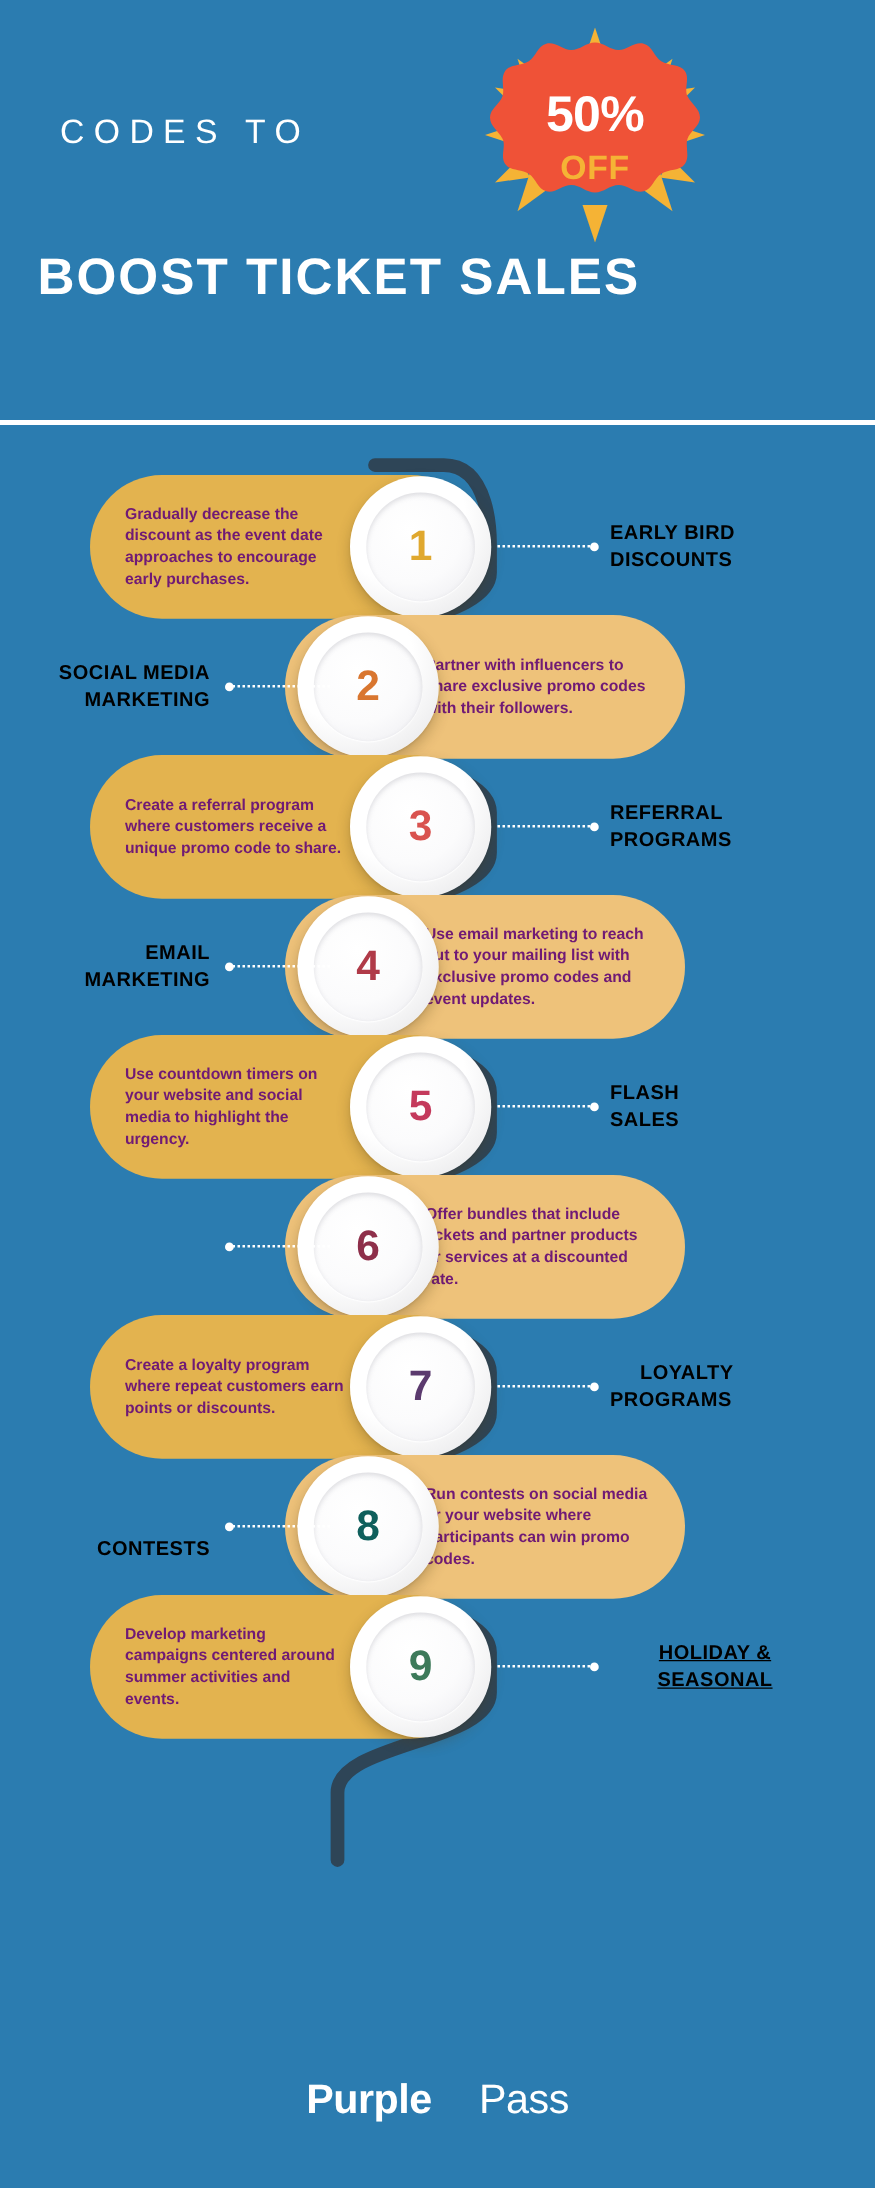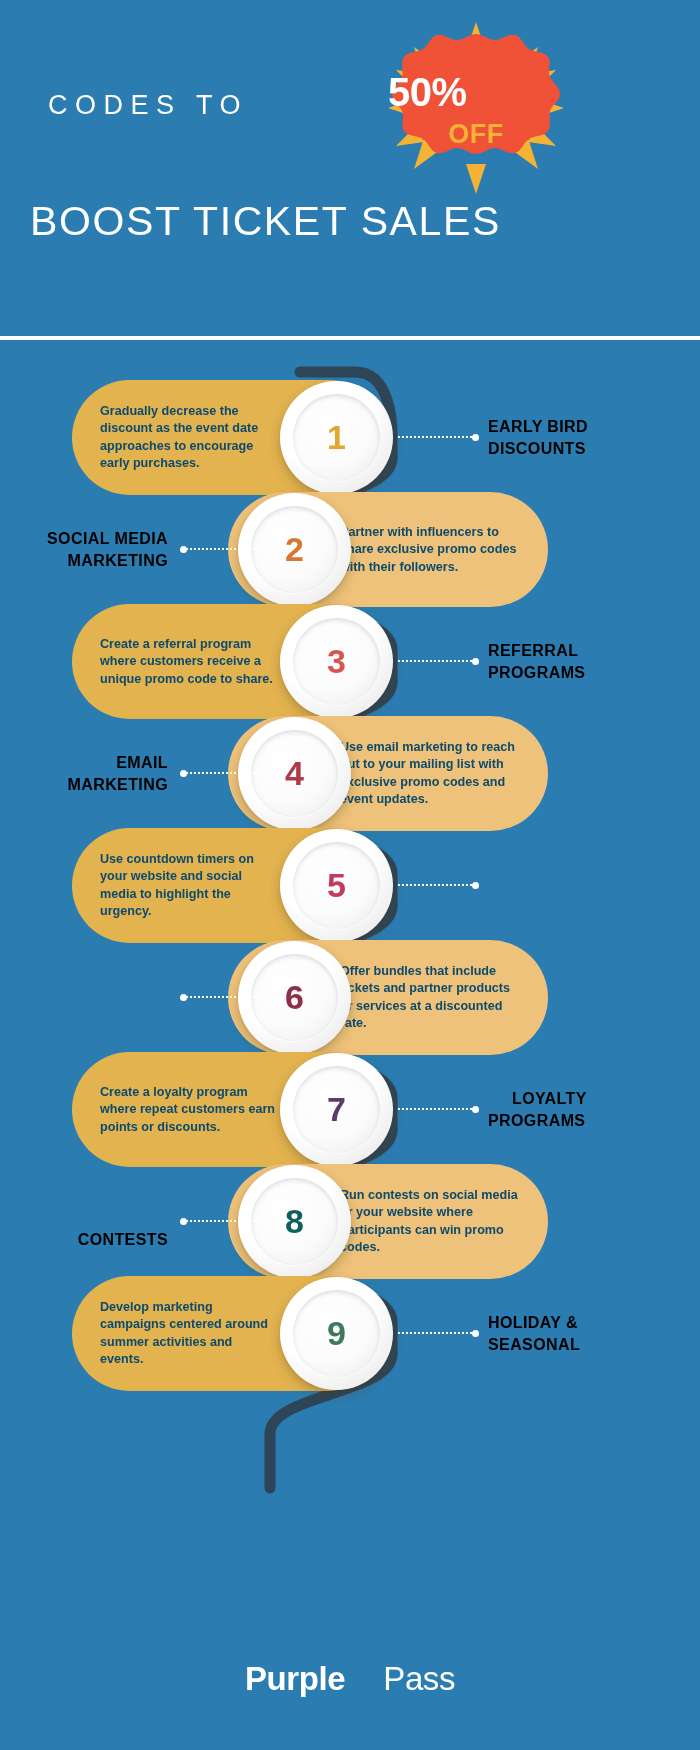--- a/index.html
+++ b/index.html
@@ -45,40 +45,41 @@
     font-family: "Liberation Sans", sans-serif;
   }
   .title-small .line2 { display: block; }
   .title-big {
     position: absolute;
     left: 30px;
     top: 198px;
     width: 640px;
     color: #ffffff;
     font-size: 41px;
-    font-weight: normal;
+    font-weight: bold;
     letter-spacing: 1.6px;
     text-transform: uppercase;
     font-family: "Liberation Sans", sans-serif;
     white-space: nowrap;
   }
 
   
   .badge {
     position: absolute;
     left: 388px;
     top: 22px;
     width: 176px;
     height: 172px;
   }
   .badge svg { display:block; width: 176px; height: 172px; }
   .badge-pct {
     position: absolute;
     left: 0; top: 48px;
     width: 176px;
+    text-align: center;
     color: #ffffff;
     font-size: 40px;
     font-weight: bold;
     letter-spacing: -0.5px;
     font-family: "Liberation Sans", sans-serif;
   }
   .badge-off {
     position: absolute;
     left: 0; top: 97px;
     width: 176px;
@@ -112,21 +113,21 @@
     height: 115px;
     background: #e3b34f;
     border-radius: 58px;
     box-sizing: border-box;
   }
   .pill.tint { background: #eec27a; }
   .pill-text {
     position: absolute;
     top: 50%;
     transform: translateY(-50%);
-    color: #0c4a6e;
+    color: #701a75;
     font-size: 12.6px;
     font-weight: bold;
     line-height: 17.6px;
     font-family: "Liberation Sans", sans-serif;
   }
 
   
   .medallion {
     position: absolute;
     top: 1px;
@@ -324,20 +325,24 @@
         <div class="connector" style="left: 186px; width: 78px;"></div>
         <div class="conn-dot" style="left: 180px;"></div>
       </div>
       <div class="step" style="top: 828px;">
         <div class="pill" style="left: 72px; width: 314px;">
           <div class="pill-text" style="left: 28px; width: 178px;">Use countdown timers on your website and social media to highlight the urgency.</div>
         </div>
         <div class="medallion" style="left: 280px;">
           <div class="medallion-num" style="color: rgb(196, 58, 92);">5</div>
         </div>
+        <div class="step-label" style="left: 488px; width: 190px; text-align: left;">
+          <span style="display: block;">Flash</span>
+          <span style="display: block;">Sales</span>
+        </div>
         <div class="connector" style="left: 398px; width: 78px;"></div>
         <div class="conn-dot" style="left: 472px;"></div>
       </div>
       <div class="step" style="top: 940px;">
         <div class="pill tint" style="left: 228px; width: 320px;">
           <div class="pill-text" style="left: 112px; width: 182px;">Offer bundles that include tickets and partner products or services at a discounted rate.</div>
         </div>
         <div class="medallion" style="left: 238px;">
           <div class="medallion-num" style="color: rgb(142, 47, 74);">6</div>
         </div>
@@ -371,21 +376,21 @@
         <div class="connector" style="left: 186px; width: 78px;"></div>
         <div class="conn-dot" style="left: 180px;"></div>
       </div>
       <div class="step" style="top: 1276px;">
         <div class="pill" style="left: 72px; width: 314px;">
           <div class="pill-text" style="left: 28px; width: 178px;">Develop marketing campaigns centered around summer activities and events.</div>
         </div>
         <div class="medallion" style="left: 280px;">
           <div class="medallion-num" style="color: rgb(61, 122, 90);">9</div>
         </div>
-        <div class="step-label" style="left: 488px; width: 190px; text-align: left;">
+        <div class="step-label" style="left: 477px; width: 190px; text-align: center; text-decoration: underline;">
           <span style="display: block;">Holiday &amp;</span>
           <span style="display: block;">Seasonal</span>
         </div>
         <div class="connector" style="left: 398px; width: 78px;"></div>
         <div class="conn-dot" style="left: 472px;"></div>
       </div>
     </div>
 
   <div class="footer">
     <div class="logo">

